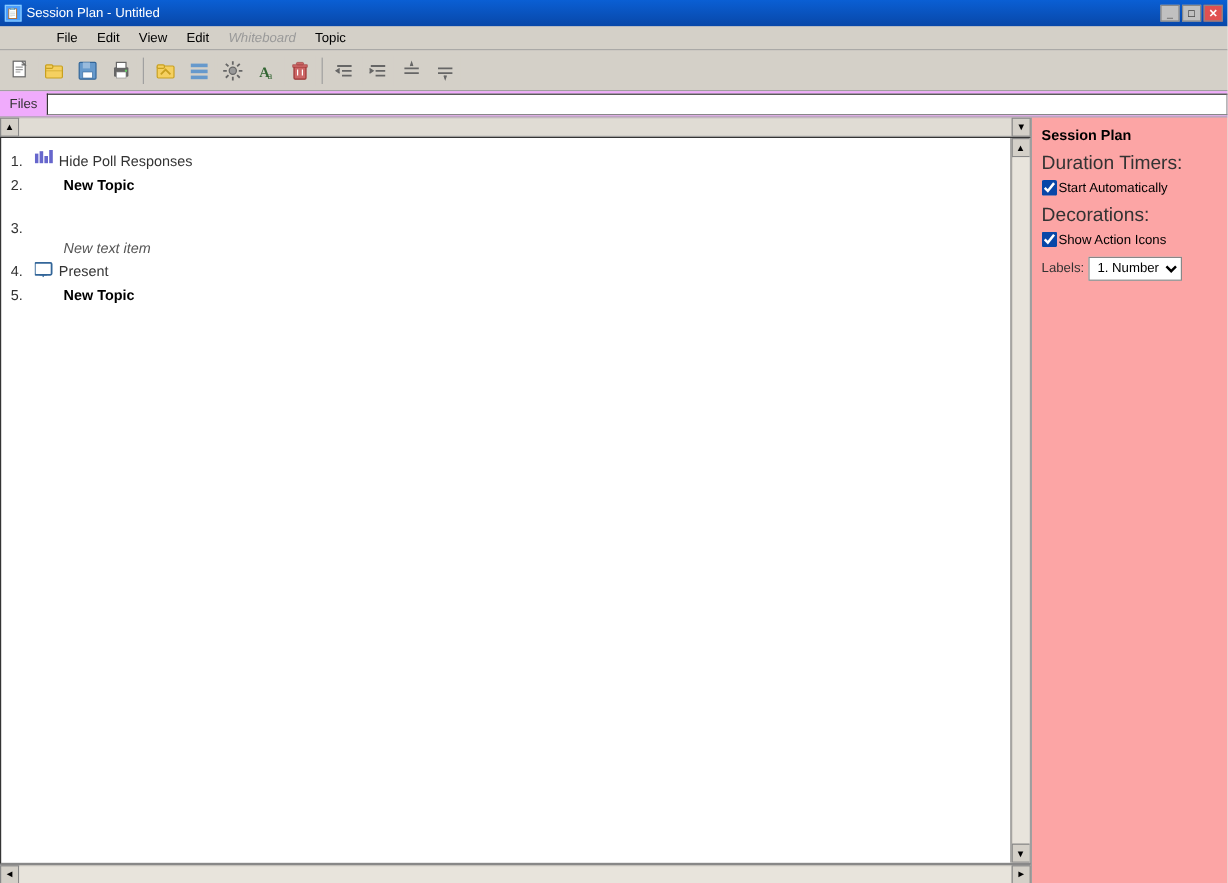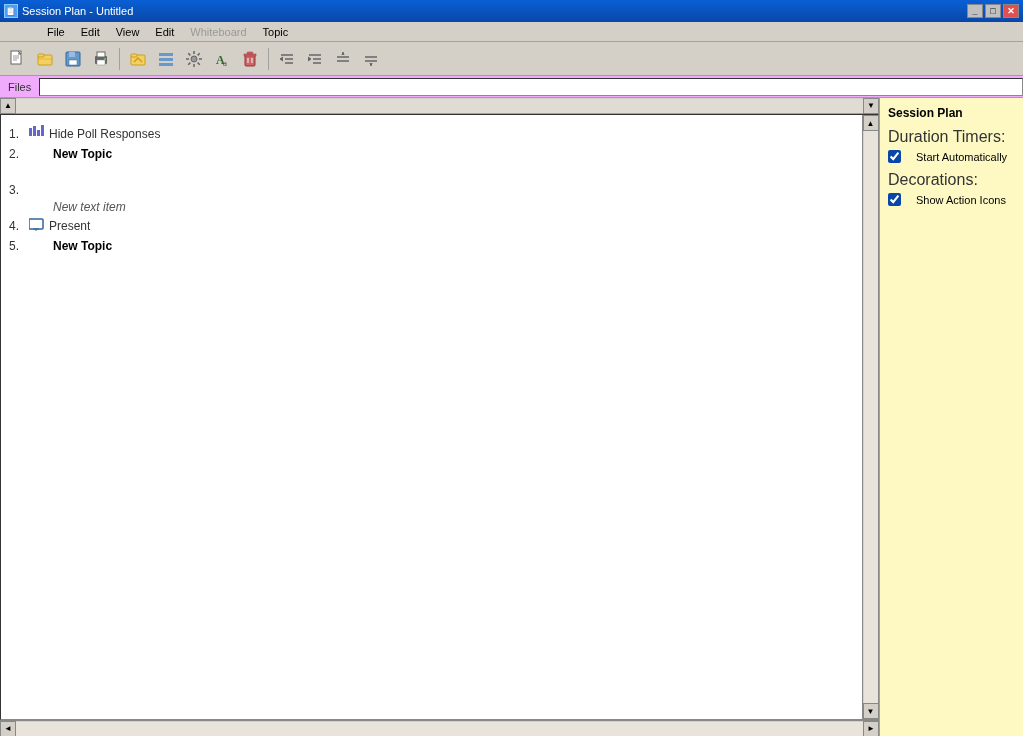--- a/index.html
+++ b/index.html
@@ -57,21 +57,21 @@
       align-items: center;
       height: 20px;
       border-bottom: 1px solid #a0a0a0;
       padding-left: 39px;
     }
     .menu-item {
       padding: 2px 8px;
       cursor: pointer;
       font-size: 11px;
     }
-    .menu-item.disabled { color: #999; cursor: default; }
+    .menu-item.disabled { color: #999; cursor: default; font-style: italic; }
 
     
     #toolbar {
       background: #d4d0c8;
       display: flex;
       align-items: center;
       gap: 2px;
       padding: 3px 4px;
       border-bottom: 1px solid #a0a0a0;
       height: 34px;
@@ -174,41 +174,41 @@
     .item-icon {
       margin-right: 4px;
       font-size: 12px;
     }
     .item-text-normal { color: #333; }
     .item-text-bold { font-weight: bold; color: #000; text-align: center; }
     .item-text-italic { font-style: italic; color: #555; margin-top: 34px; }
 
     
     #right-panel {
-      width: 144px;
-      background: #fef9c3;
+      width: 164px;
+      background: #fca5a5;
       border-left: 1px solid #a0a0a0;
       padding: 8px;
     }
     #right-panel h3 {
       font-size: 12px;
       font-weight: bold;
       margin-bottom: 8px;
       color: #000;
     }
     .panel-section-title {
       font-size: 16px;
       color: #333;
       margin-bottom: 4px;
       margin-top: 8px;
     }
     .checkbox-row {
       display: flex;
       align-items: flex-end;
-      gap: 15px;
+      gap: 1px;
       margin-bottom: 4px;
     }
     .checkbox-row input[type="checkbox"] {
       width: 13px;
       height: 13px;
       accent-color: #0847a8;
     }
     .checkbox-label {
       font-size: 11px;
       color: #000;
@@ -508,15 +508,23 @@
       <input type="checkbox" id="start-auto" checked="" style="">
       <label for="start-auto" class="checkbox-label">Start Automatically</label>
     </div>
 
     <div class="panel-section-title">Decorations:</div>
     <div class="checkbox-row">
       <input type="checkbox" id="show-icons" checked="" style="">
       <label for="show-icons" class="checkbox-label">Show Action Icons</label>
     </div>
 
+    <div class="labels-row">
+      <span class="labels-text">Labels:</span>
+      <select class="labels-select">
+        <option>1. Number</option>
+        <option>A. Letter</option>
+        <option>None</option>
+      </select>
+    </div>
   </div>
 
 </div>
 
 </body></html>

